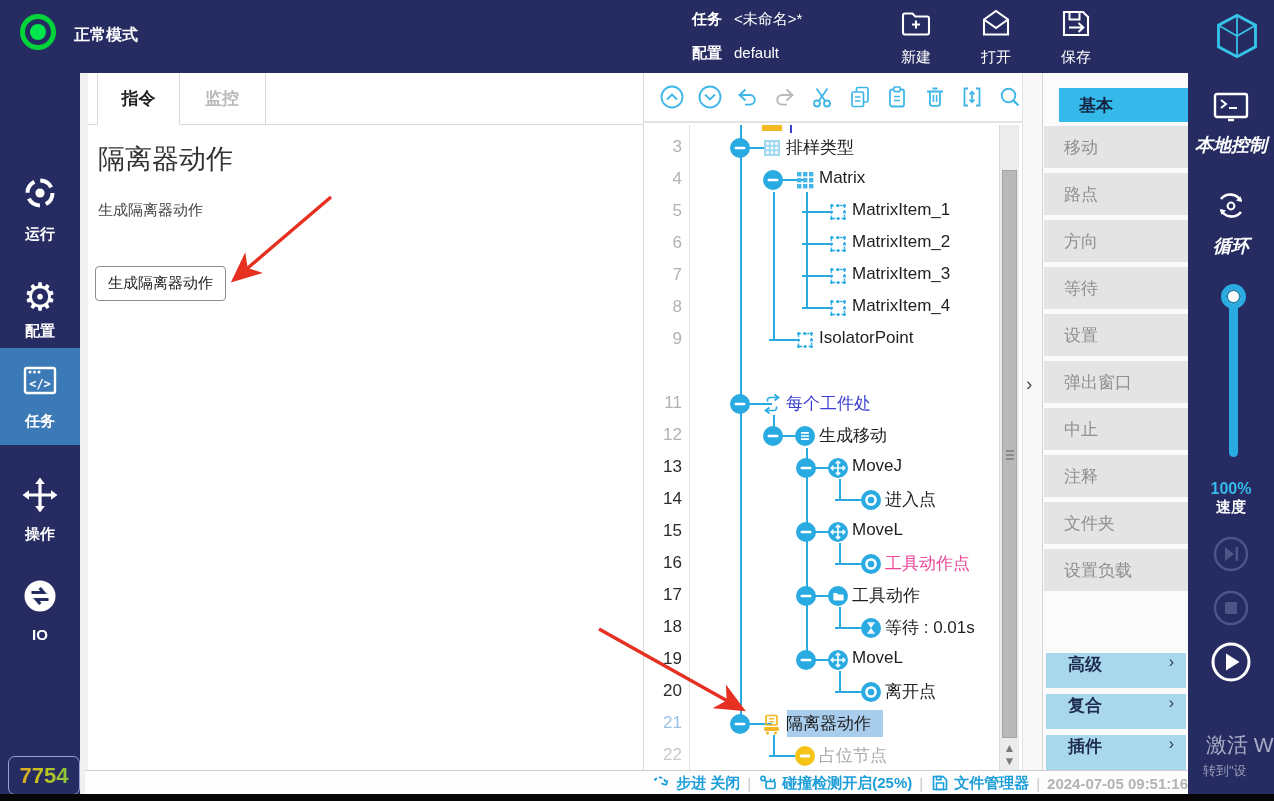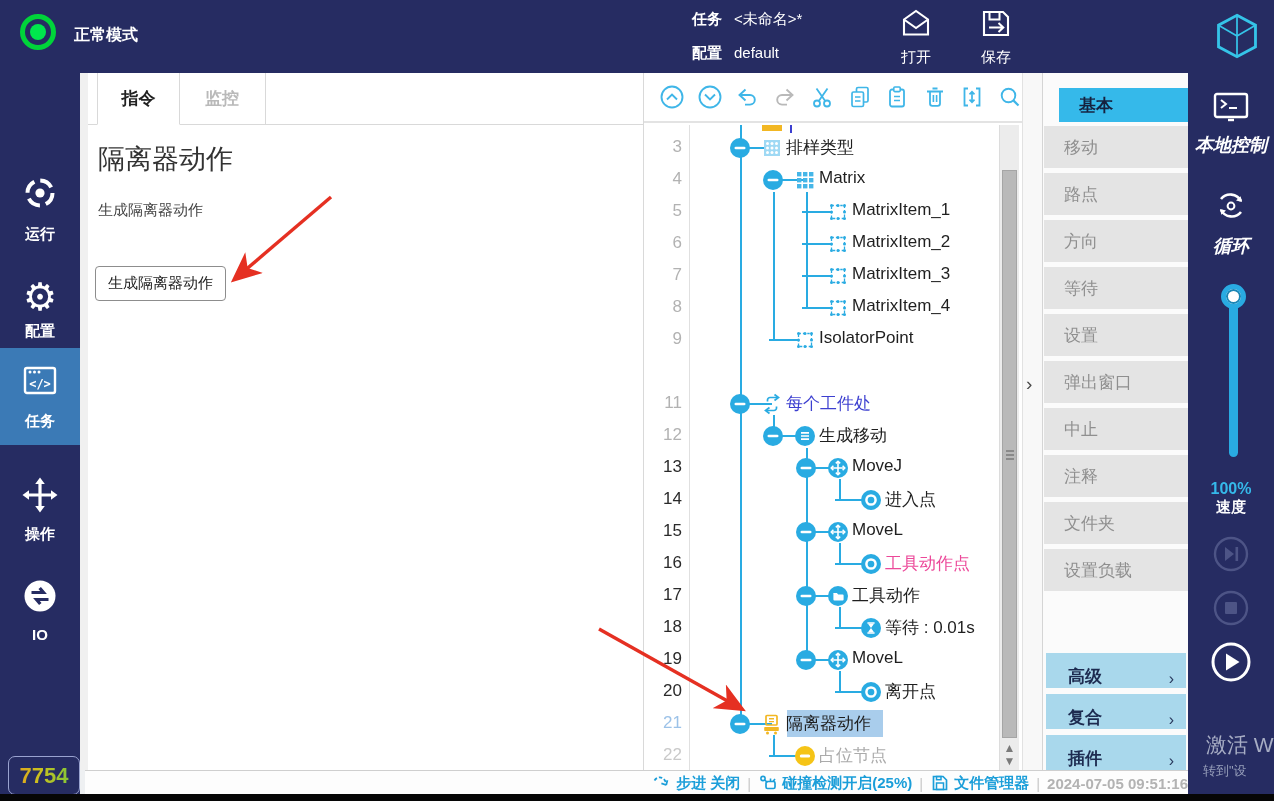--- a/index.html
+++ b/index.html
@@ -62,21 +62,21 @@
   .expander span{position:absolute;left:3px;top:300px;font-size:19px;color:#4a4a4a;}
   
   .palette{left:1042px;top:73px;width:146px;height:697px;background:#fbfbfb;border-left:1px solid #d5d5d5;}
   .pal-head{position:absolute;left:16px;top:15px;width:146px;height:34px;background:#35b9ea;color:#16213e;
             font-size:17px;font-weight:bold;display:flex;align-items:center;padding-left:20px;
             box-sizing:border-box;cursor:pointer;}
   .pal-head .chev{position:absolute;right:10px;color:#eaf8ff;font-size:13px;}
   .pal-item{position:absolute;left:1px;width:144px;height:42px;background:#e4e4e4;color:#8f8f8f;
             font-size:17px;display:flex;align-items:center;padding-left:20px;box-sizing:border-box;cursor:pointer;}
   .pal-group{position:absolute;left:3px;width:140px;height:35px;background:#a9d8ec;color:#1d2b50;
-             font-size:17px;font-weight:bold;display:flex;align-items:flex-end;padding-left:22px;
+             font-size:17px;font-weight:bold;display:flex;align-items:flex-start;padding-left:22px;
              box-sizing:border-box;cursor:pointer;}
   .pal-group .chev{position:absolute;right:12px;font-weight:normal;font-size:16px;color:#2a3a5e;}
   
   .rsb{left:1188px;top:73px;width:86px;height:728px;background:#262c62;color:#fff;}
   .rsb-item{position:absolute;left:0;width:86px;text-align:center;cursor:pointer;}
   .rsb-item .nlbl{font-size:18px;font-weight:bold;margin-top:4px;font-style:italic;}
   .slider-track{position:absolute;left:41px;top:222px;width:9px;height:162px;border-radius:5px;background:#29abe2;cursor:pointer;}
   .slider-knob{position:absolute;left:33px;top:211px;width:15px;height:15px;border-radius:50%;background:#fff;
                border:5px solid #29abe2;box-shadow:0 0 0 2px #1b86b5 inset;cursor:pointer;}
   .speed-val{position:absolute;left:0;top:407px;width:86px;text-align:center;color:#35b9ea;font-size:16px;font-weight:bold;}
@@ -107,20 +107,24 @@
       </div>
     <div class="abs mode-label">正常模式</div>
     <div class="abs kv" style="left:692px;top:10px;">
       <b>任务</b><span>&lt;未命名&gt;*</span>
     </div>
     <div class="abs kv" style="left:692px;top:44px;">
       <b>配置</b><span>default</span>
     </div>
     <div class="abs" id="topbar-actions" style="left:880px;top:6px;display:flex;gap:8px;">
         <div class="topact"><span><svg width="36" height="36" viewBox="0 0 36 36" fill="none">
+              <path d="M5 9.5 a2 2 0 0 1 2 -2 h7.5 l2.8 3 h11.7 a2 2 0 0 1 2 2 v14 a2 2 0 0 1 -2 2 H7 a2 2 0 0 1 -2 -2 Z" stroke="#fff" stroke-width="2.1"></path>
+              <path d="M18 14.5 v8 M14 18.5 h8" stroke="#fff" stroke-width="2.1"></path>
+            </svg></span><div class="lbl">新建</div></div>
+        <div class="topact"><span><svg width="36" height="36" viewBox="0 0 36 36" fill="none">
               <path d="M6 13.5 L18 5 L30 13.5 V28.5 H6 Z" stroke="#fff" stroke-width="2.1"></path>
               <path d="M6 13.5 L18 22 L30 13.5" stroke="#fff" stroke-width="2.1"></path>
             </svg></span><div class="lbl">打开</div></div>
         <div class="topact"><span><svg width="36" height="36" viewBox="0 0 36 36" fill="none">
               <path d="M6 6 H25 L30 11 V29 H6 Z" stroke="#fff" stroke-width="2.1"></path>
               <rect x="11.5" y="6" width="10" height="7.5" stroke="#fff" stroke-width="2"></rect>
               <path d="M11 21.5 h13.5 M20.5 17 l4.8 4.5 -4.8 4.5" stroke="#fff" stroke-width="2"></path>
             </svg></span><div class="lbl">保存</div></div>
       </div>
     <div class="abs" style="left:1212px;top:8px;">

